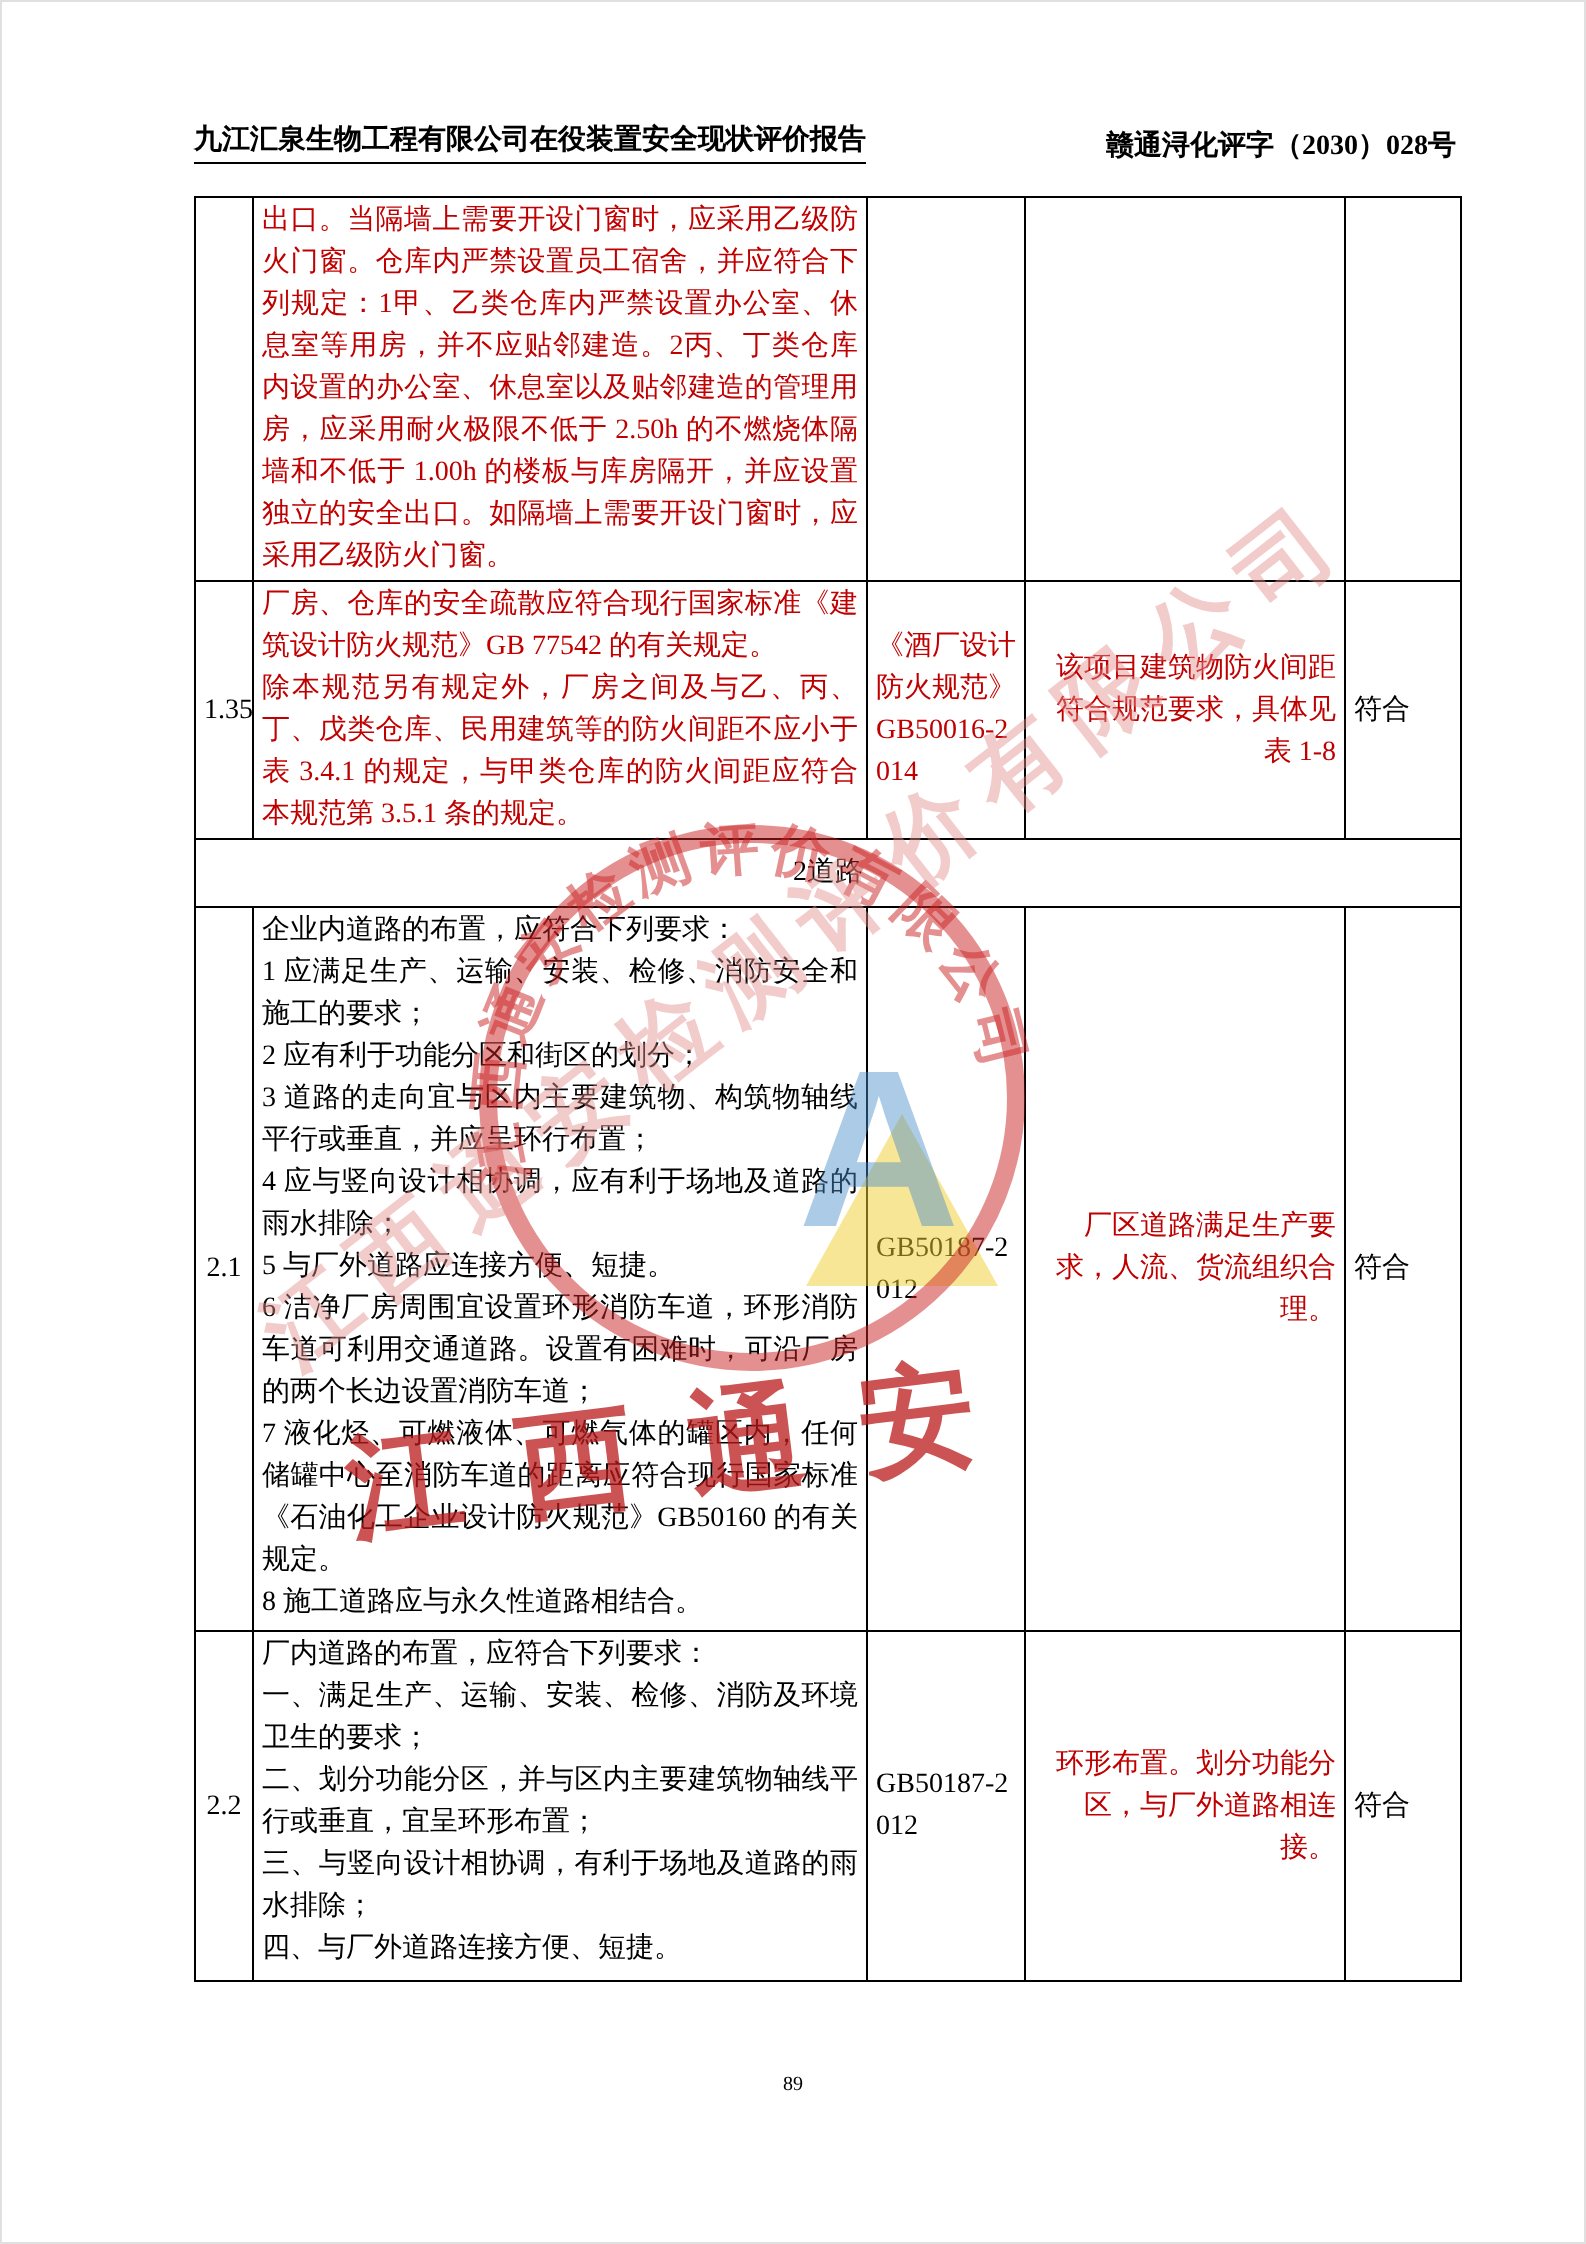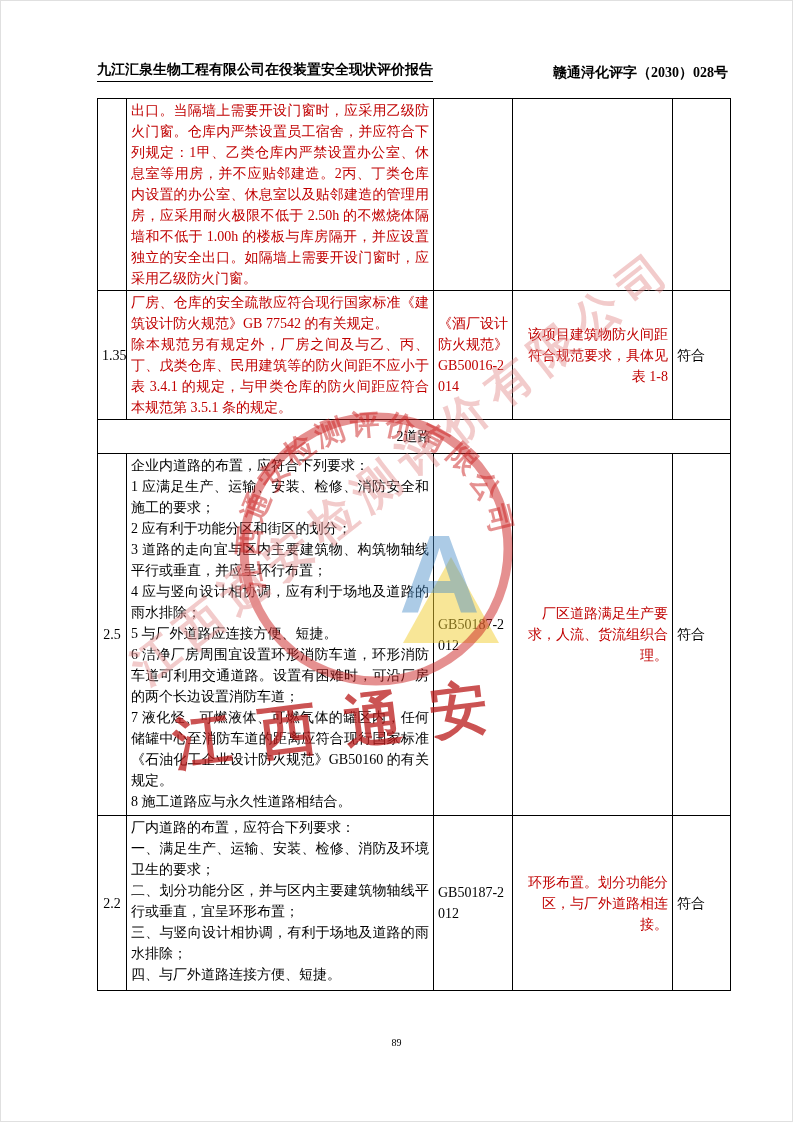--- a/index.html
+++ b/index.html
@@ -98,21 +98,21 @@
         <td class="c-content red">厂房、仓库的安全疏散应符合现行国家标准《建筑设计防火规范》GB 77542 的有关规定。
 除本规范另有规定外，厂房之间及与乙、丙、丁、戊类仓库、民用建筑等的防火间距不应小于表 3.4.1 的规定，与甲类仓库的防火间距应符合本规范第 3.5.1 条的规定。</td>
         <td class="c-std red">《酒厂设计防火规范》GB50016-2014</td>
         <td class="c-eval red">该项目建筑物防火间距符合规范要求，具体见表 1-8</td>
         <td class="c-res">符合</td>
       </tr>
       <tr class="h-s">
         <td class="c-section" colspan="5">2道路</td>
       </tr>
       <tr class="h-c">
-        <td class="c-num">2.5</td>
+        <td class="c-num">2.1</td>
         <td class="c-content">企业内道路的布置，应符合下列要求：
 1 应满足生产、运输、安装、检修、消防安全和施工的要求；
 2 应有利于功能分区和街区的划分；
 3 道路的走向宜与区内主要建筑物、构筑物轴线平行或垂直，并应呈环行布置；
 4 应与竖向设计相协调，应有利于场地及道路的雨水排除；
 5 与厂外道路应连接方便、短捷。
 6 洁净厂房周围宜设置环形消防车道，环形消防车道可利用交通道路。设置有困难时，可沿厂房的两个长边设置消防车道；
 7 液化烃、可燃液体、可燃气体的罐区内，任何储罐中心至消防车道的距离应符合现行国家标准《石油化工企业设计防火规范》GB50160 的有关规定。
 8 施工道路应与永久性道路相结合。</td>
         <td class="c-std">GB50187-2012</td>

